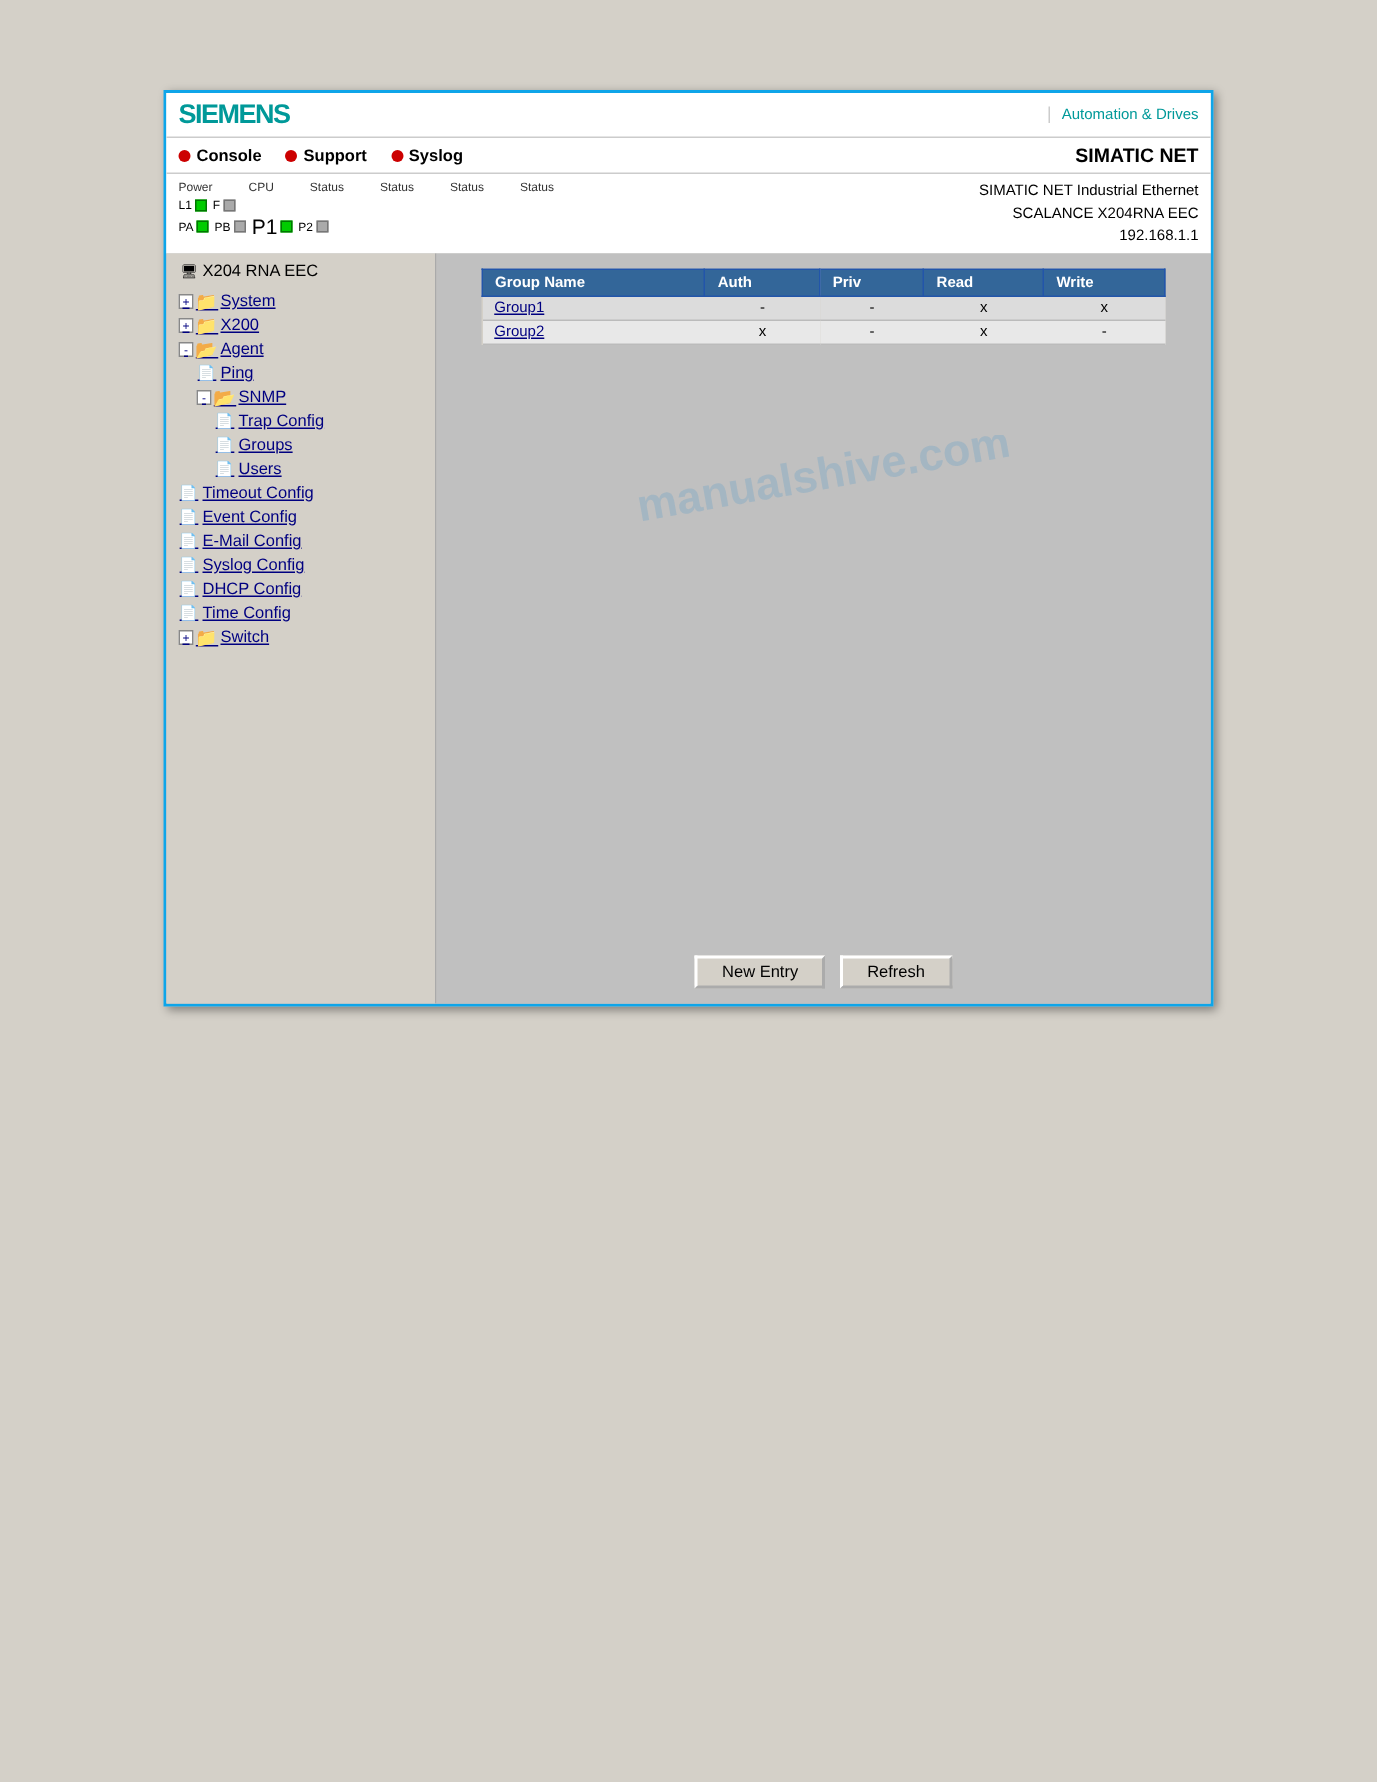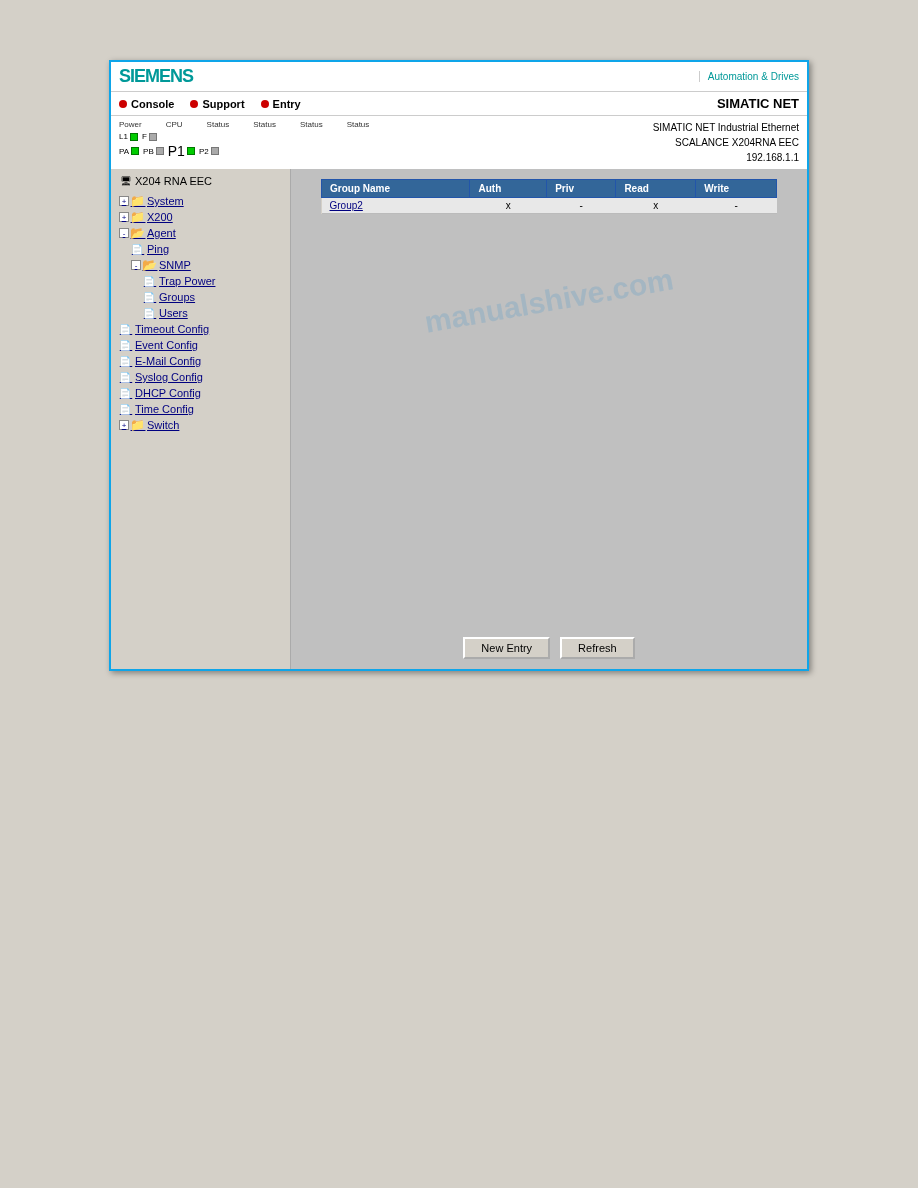--- a/index.html
+++ b/index.html
@@ -297,21 +297,21 @@
         <div class="nav-link-item">
           <span class="nav-dot"></span>
           <span>Console</span>
         </div>
         <div class="nav-link-item">
           <span class="nav-dot"></span>
           <span>Support</span>
         </div>
         <div class="nav-link-item">
           <span class="nav-dot"></span>
-          <span>Entry</span>
+          <span>Syslog</span>
         </div>
         <div class="simatic-net-title">SIMATIC NET</div>
       </div>
 
       <div class="header-content-row">
         <div class="left-status-area">
           <div class="status-label-row">
             <span>Power</span>
             <span>CPU</span>
             <span>Status</span>
@@ -377,21 +377,21 @@
         </div>
 
         <div class="sidebar-item indent-2">
           <span class="expand-btn">-</span>
           <span class="tree-icon folder-icon">📂</span>
           <span>SNMP</span>
         </div>
 
         <div class="sidebar-item indent-3">
           <span class="tree-icon doc-icon">📄</span>
-          <span>Trap Power</span>
+          <span>Trap Config</span>
         </div>
 
         <div class="sidebar-item indent-3">
           <span class="tree-icon doc-icon">📄</span>
           <span>Groups</span>
         </div>
 
         <div class="sidebar-item indent-3">
           <span class="tree-icon doc-icon">📄</span>
           <span>Users</span>
@@ -442,20 +442,27 @@
               <thead>
                 <tr>
                   <th>Group Name</th>
                   <th>Auth</th>
                   <th>Priv</th>
                   <th>Read</th>
                   <th>Write</th>
                 </tr>
               </thead>
               <tbody id="table-body">
+              <tr class="row-even">
+                    <td><span class="cell-link">Group1</span></td>
+                    <td style="text-align: center;">-</td>
+                    <td style="text-align: center;">-</td>
+                    <td style="text-align: center;">x</td>
+                    <td style="text-align: center;">x</td>
+                  </tr>
                   <tr class="row-odd">
                     <td><span class="cell-link">Group2</span></td>
                     <td style="text-align: center;">x</td>
                     <td style="text-align: center;">-</td>
                     <td style="text-align: center;">x</td>
                     <td style="text-align: center;">-</td>
                   </tr>
                 </tbody>
             </table>
           </div>

